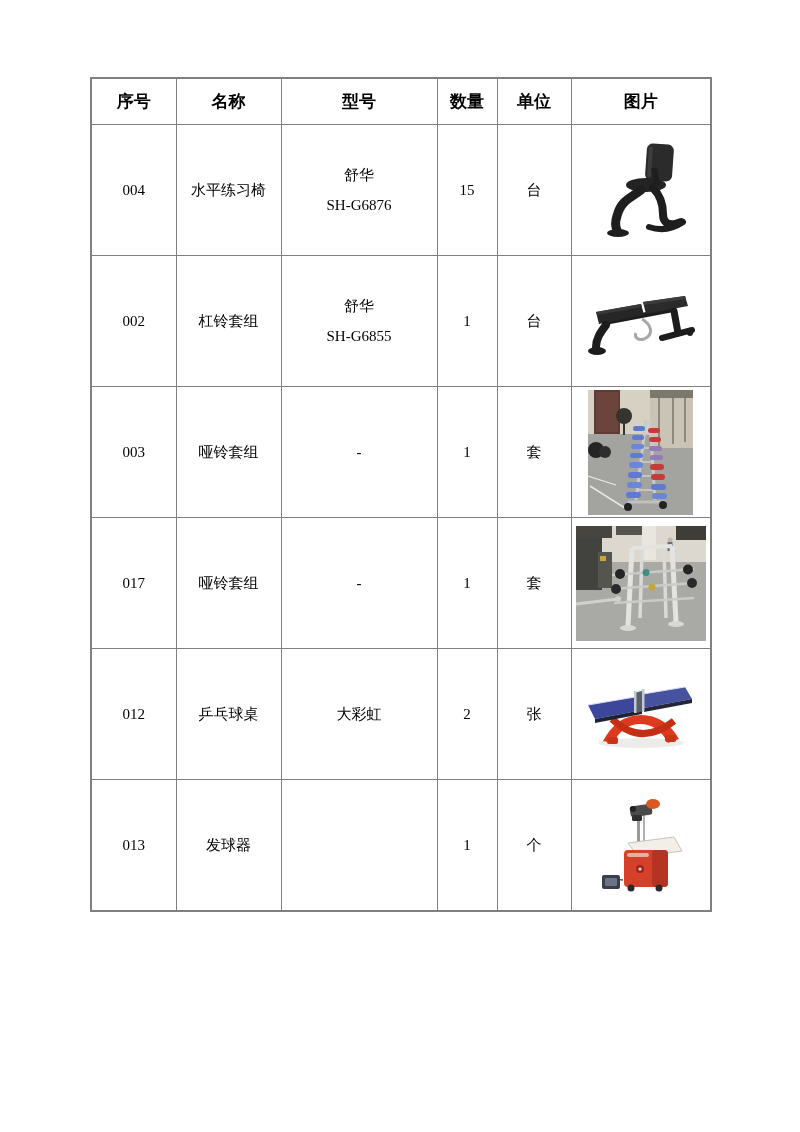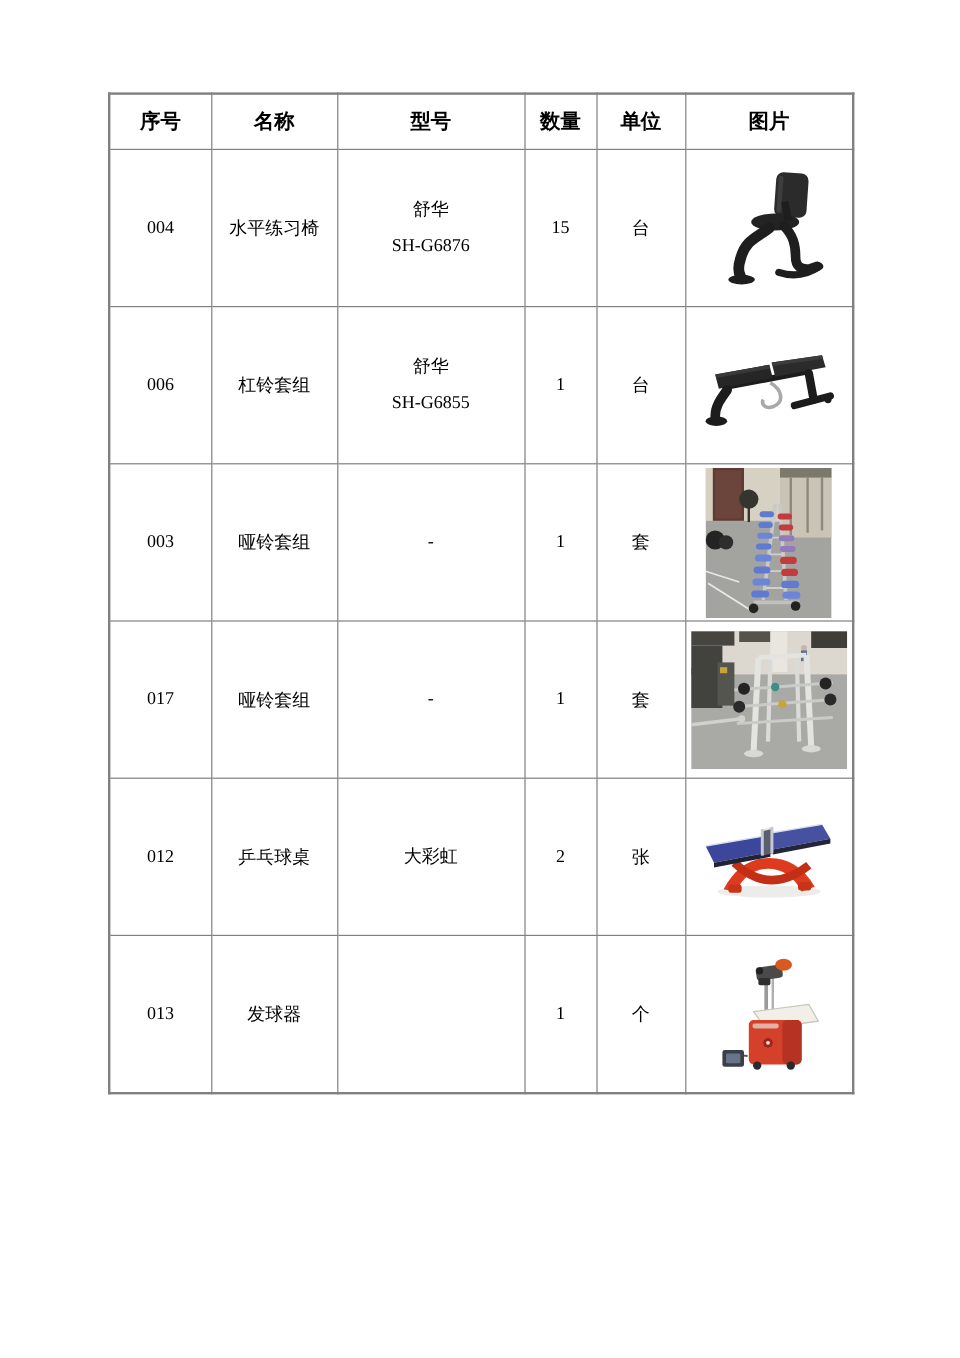--- a/index.html
+++ b/index.html
@@ -83,21 +83,21 @@
             <path d="M63 30 L66 46" stroke="#1e1e1e" stroke-width="6"></path>
             <path d="M50 52 C40 60 30 62 26 78 C24 84 24 88 26 92" stroke="#1e1e1e" stroke-width="9" fill="none" stroke-linecap="round"></path>
             <ellipse cx="27" cy="95" rx="11" ry="4" fill="#1e1e1e"></ellipse>
             <path d="M62 50 C70 58 72 66 72 76 C72 84 76 87 84 86 L90 84" stroke="#1e1e1e" stroke-width="8" fill="none" stroke-linecap="round"></path>
             <path d="M58 89 Q76 95 92 84" stroke="#1e1e1e" stroke-width="6" fill="none" stroke-linecap="round"></path>
           </svg>
         </td>
       </tr>
 
       <tr class="data-row">
-        <td>006</td>
+        <td>002</td>
         <td>杠铃套组</td>
         <td>
           <div class="model-line">舒华</div>
           <div class="model-line">SH-G6855</div>
         </td>
         <td>1</td>
         <td>台</td>
         <td class="c-img">
           <svg width="110" height="92" viewBox="0 0 110 92">
             <path d="M56 44 C66 50 68 60 58 64 C52 66 48 62 50 58" stroke="#a8a8a8" stroke-width="3" fill="none"></path>

